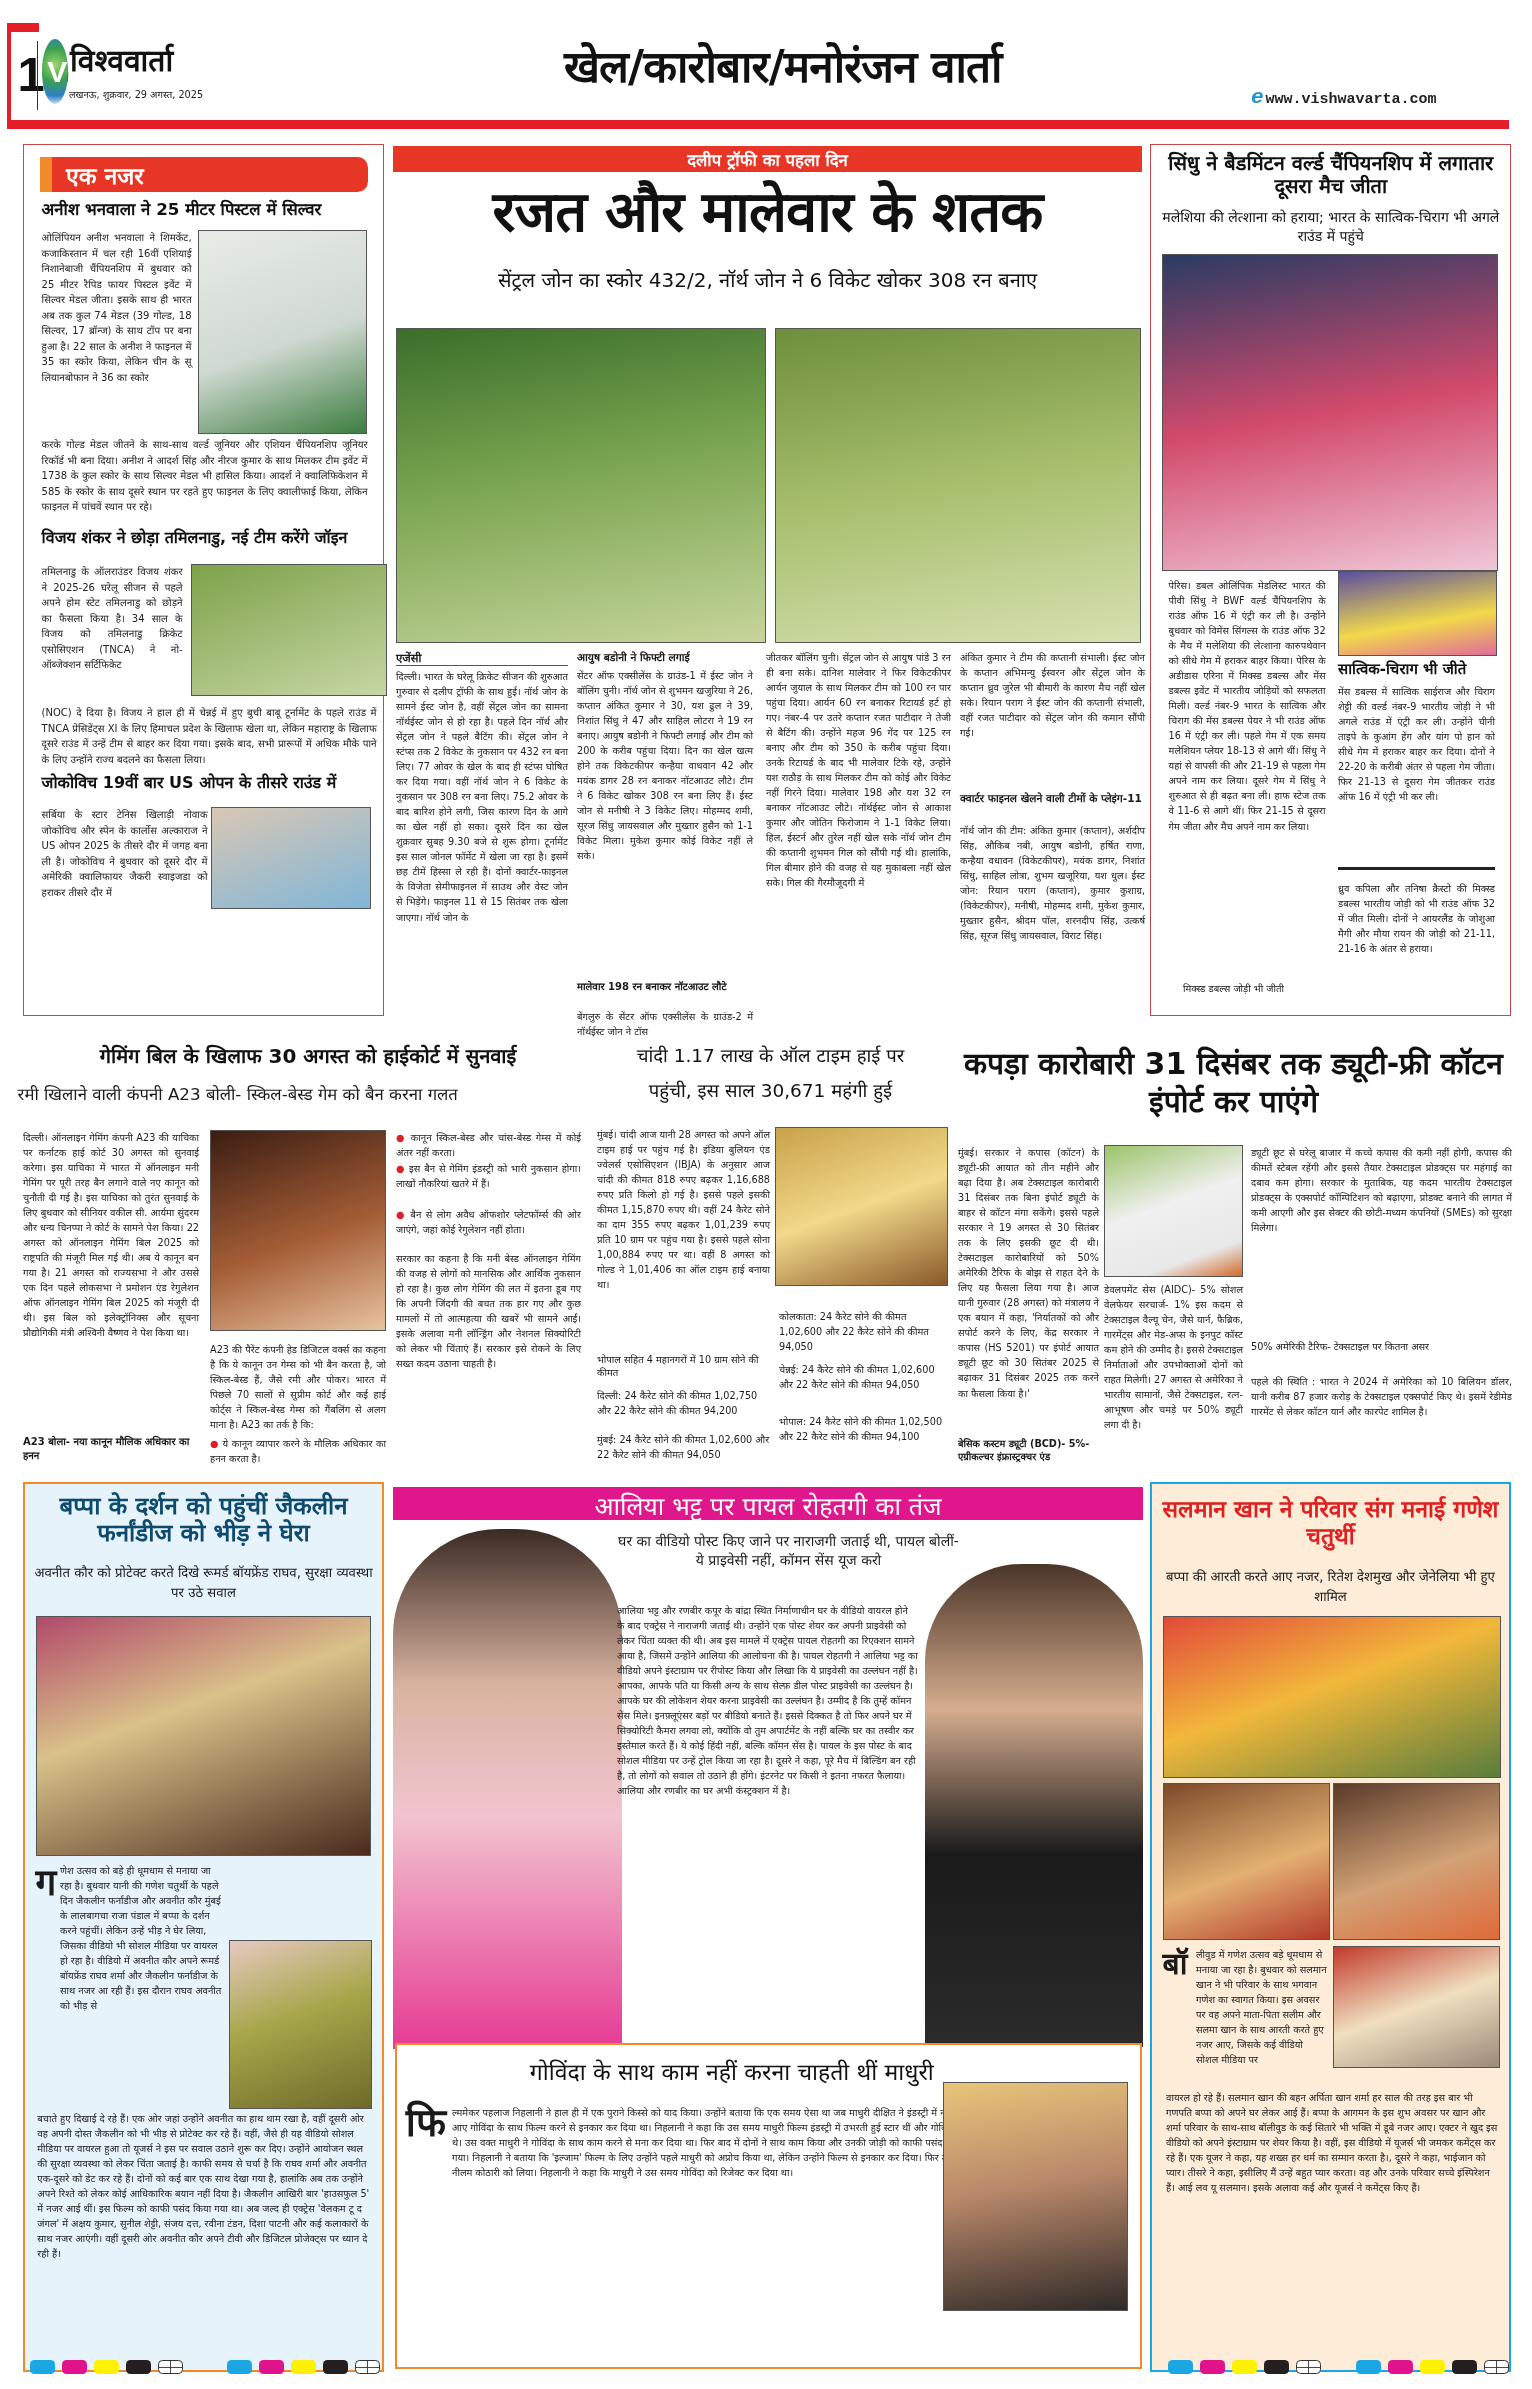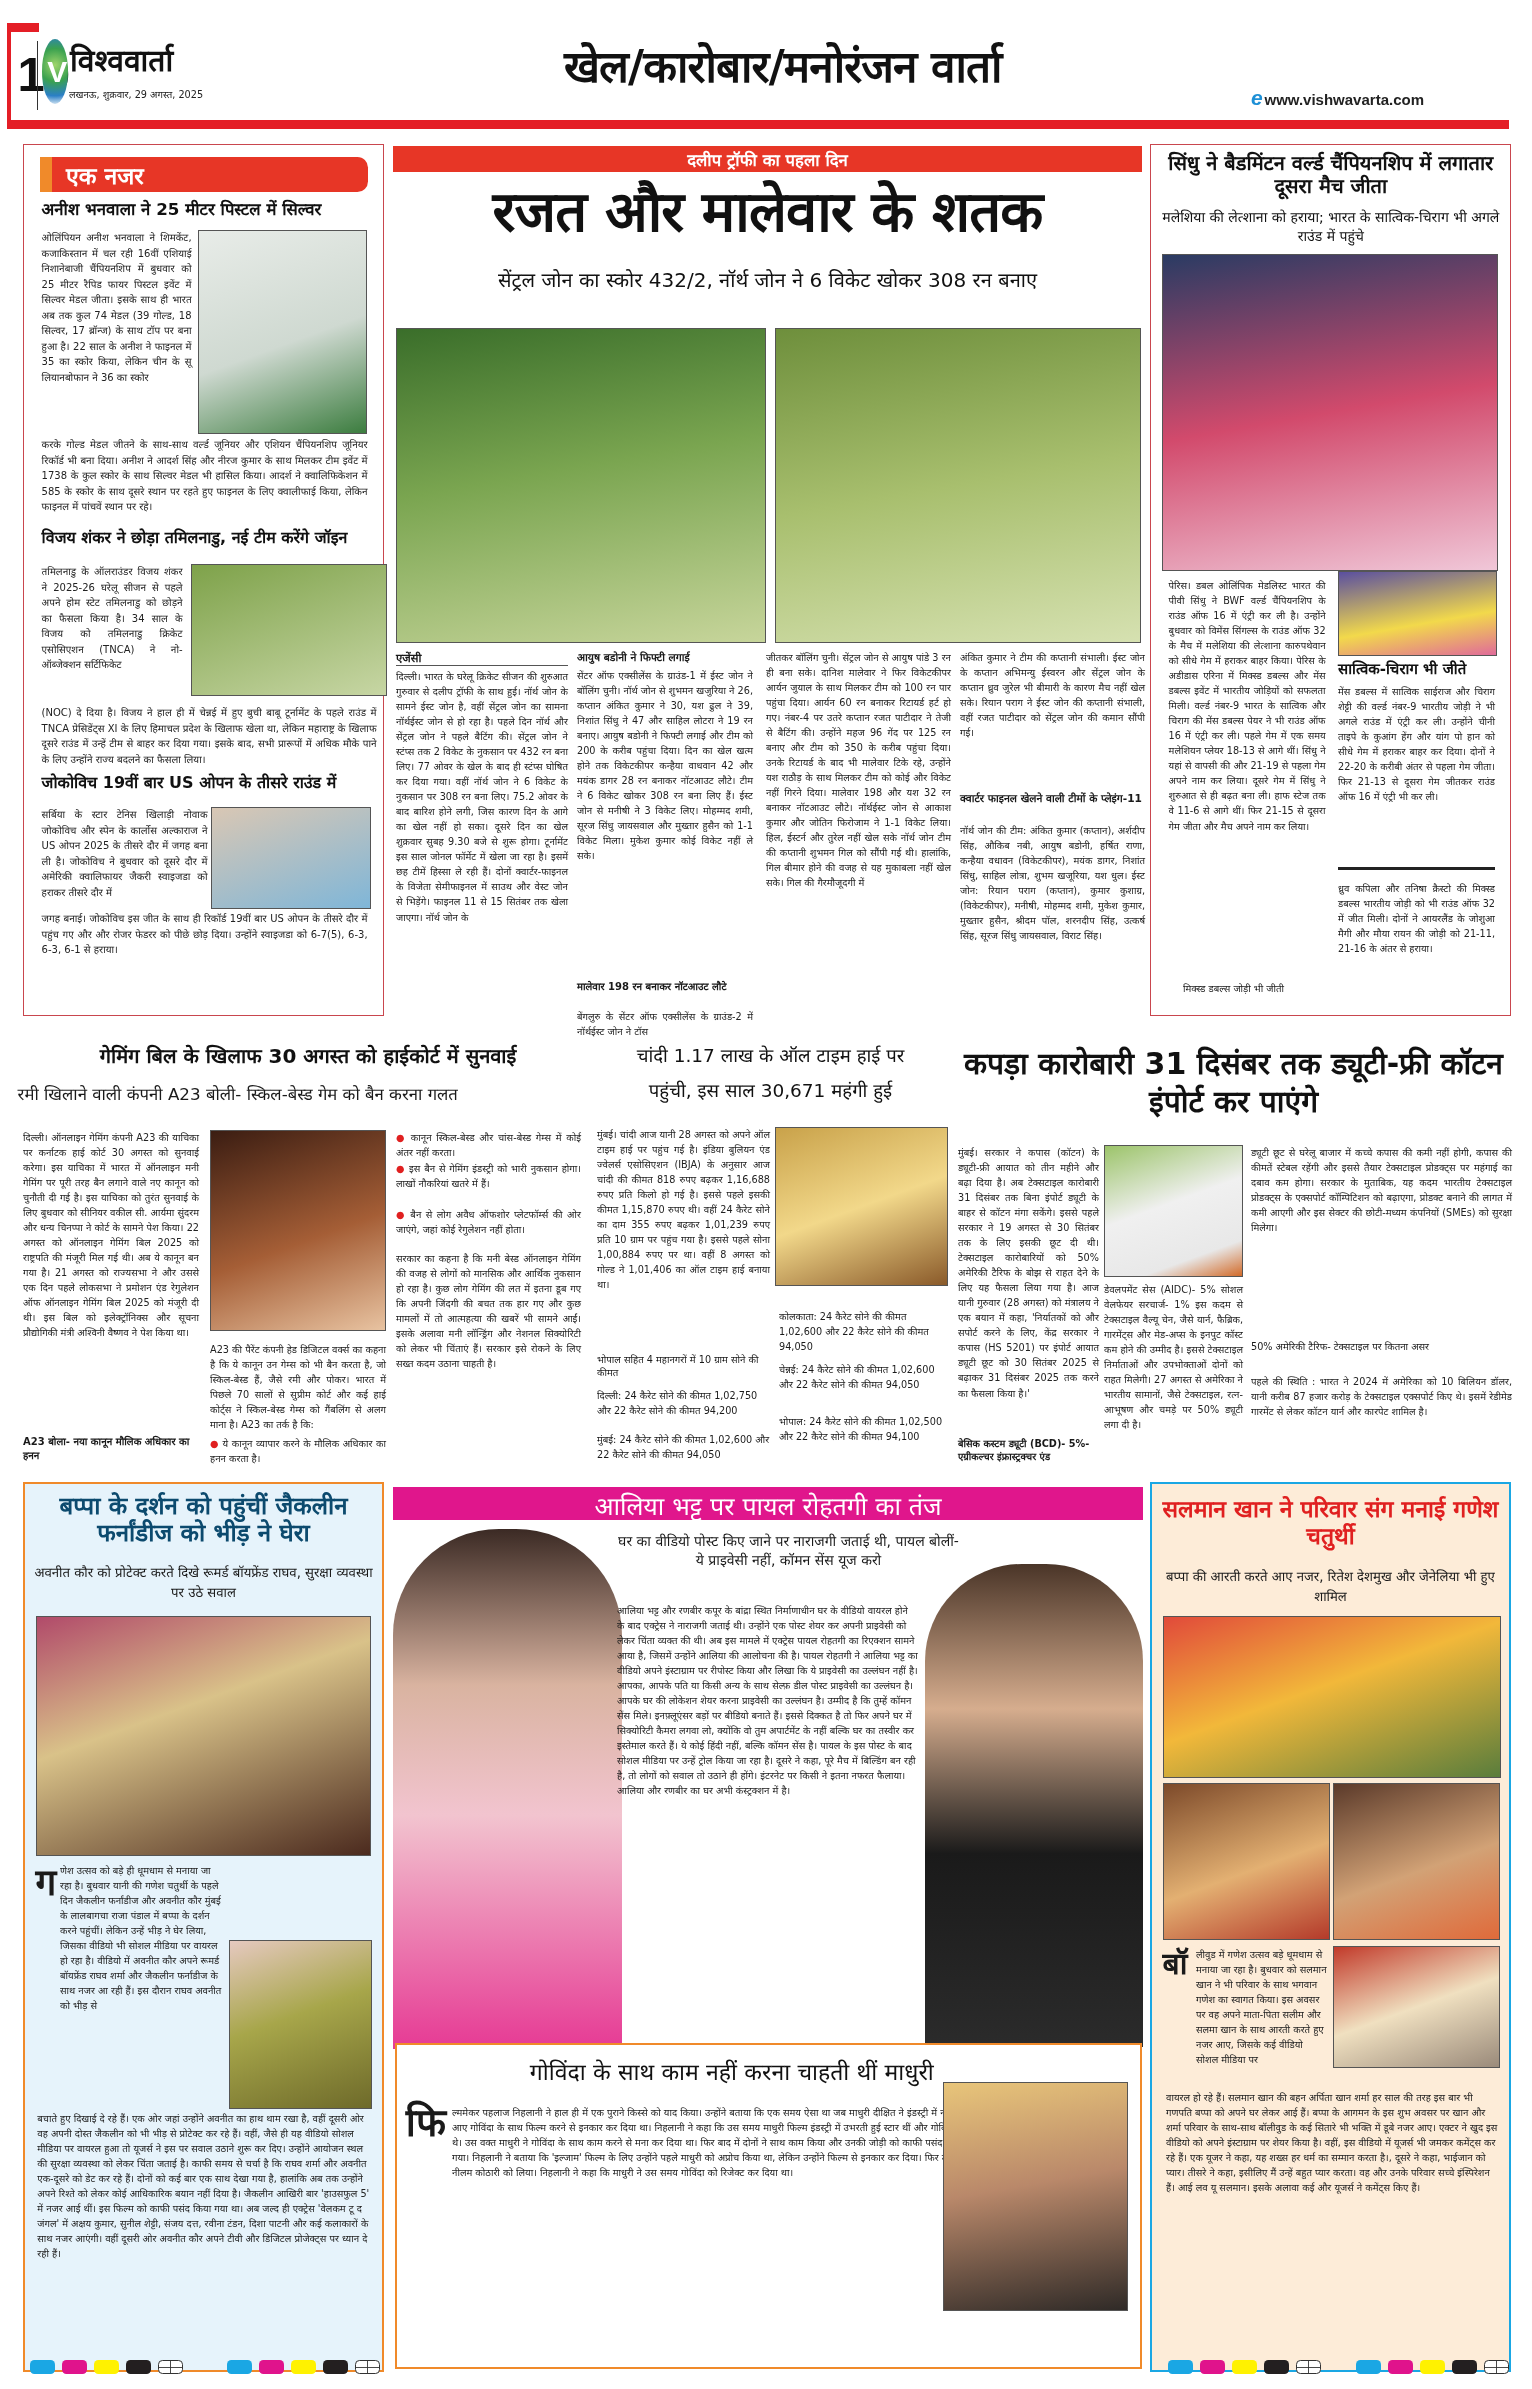--- a/index.html
+++ b/index.html
@@ -8,21 +8,21 @@
 .masthead-top{left:7px;top:23px;width:32px;height:8.8px;background:#e41e26}
 .masthead-left{left:7px;top:23px;width:3.5px;height:106px;background:#e41e26}
 .masthead-bar{left:7px;top:120px;width:1502px;height:8.8px;background:#e41e26}
 .pageno{left:17.6px;top:46px;font-family:"Liberation Sans",sans-serif;font-size:49px;font-weight:bold;letter-spacing:-1.8px;color:#111}
 .sepline{left:37px;top:41px;width:0.9px;height:69px;background:#333}
 .logo{left:42px;top:39px;width:26.4px;height:65px;border-radius:50%;background:radial-gradient(circle at 50% 40%,#9fd56b 0,#3aa14f 40%,#2b7fc6 75%,#f4f8fb 100%)}
 .logo span{position:absolute;left:5.3px;top:16px;font-size:30px;font-weight:bold;color:#fff;font-family:"Liberation Sans",sans-serif}
 .brand{left:70px;top:39px;font-size:30px;font-weight:bold;color:#111}
 .dateline{left:69px;top:88px;font-size:9.7px;color:#222}
 .section-title{left:564px;top:35px;font-size:44px;font-weight:bold;color:#111;letter-spacing:-0.9px}
-.website{left:1251px;top:86px;font-family:Liberation Sans, sans-serif;font-size:15px;font-weight:bold;color:#222}
+.website{left:1251px;top:86px;font-family:Liberation Mono, monospace;font-size:15px;font-weight:bold;color:#222}
 .website .e{color:#1e90d6;font-size:21px;font-style:italic;margin-right:1.8px}
 .box{border:1.8px solid #c9464e}
 .hd{font-weight:bold;color:#111;line-height:1.15}
 .txt{font-size:10px;line-height:1.55;color:#222;text-align:justify}
 .img{background:linear-gradient(135deg,#6b8e4e,#b8c79a);border:0.9px solid #555}
 .tag{background:#e73626;color:#fff;font-weight:bold}
 .colorbar{display:flex;gap:7px}
 .colorbar i{display:block;width:25px;height:14px;border-radius:4.4px}
 .colorbar i.reg{border:0.9px solid #333;background:linear-gradient(#333,#333) 50% 50%/0.9px 100% no-repeat,linear-gradient(#333,#333) 50% 50%/100% 0.9px no-repeat,#fff}
 .bullet::before{content:"● ";color:#e02020}
@@ -49,21 +49,20 @@
   <div class="abs txt" style="left:17.6px;top:85px;width:150px">ओलिंपियन अनीश भनवाला ने शिमकेंट, कजाकिस्तान में चल रही 16वीं एशियाई निशानेबाजी चैंपियनशिप में बुधवार को 25 मीटर रैपिड फायर पिस्टल इवेंट में सिल्वर मेडल जीता। इसके साथ ही भारत अब तक कुल 74 मेडल (39 गोल्ड, 18 सिल्वर, 17 ब्रॉन्ज) के साथ टॉप पर बना हुआ है। 22 साल के अनीश ने फाइनल में 35 का स्कोर किया, लेकिन चीन के सू लियानबोफान ने 36 का स्कोर</div>
   <div class="abs img" style="left:174px;top:85px;width:169px;height:204px;background:linear-gradient(160deg,#e8ece8 0,#cfd9d1 55%,#3c7d3f 100%)"></div>
   <div class="abs txt" style="left:17.6px;top:292px;width:326px">करके गोल्ड मेडल जीतने के साथ-साथ वर्ल्ड जूनियर और एशियन चैंपियनशिप जूनियर रिकॉर्ड भी बना दिया। अनीश ने आदर्श सिंह और नीरज कुमार के साथ मिलकर टीम इवेंट में 1738 के कुल स्कोर के साथ सिल्वर मेडल भी हासिल किया। आदर्श ने क्वालिफिकेशन में 585 के स्कोर के साथ दूसरे स्थान पर रहते हुए फाइनल के लिए क्वालीफाई किया, लेकिन फाइनल में पांचवें स्थान पर रहे।</div>
   <div class="abs hd" style="left:17.6px;top:384px;width:335px;font-size:16px">विजय शंकर ने छोड़ा तमिलनाडु, नई टीम करेंगे जॉइन</div>
   <div class="abs txt" style="left:17.6px;top:419px;width:141px">तमिलनाडु के ऑलराउंडर विजय शंकर ने 2025-26 घरेलू सीजन से पहले अपने होम स्टेट तमिलनाडु को छोड़ने का फैसला किया है। 34 साल के विजय को तमिलनाडु क्रिकेट एसोसिएशन (TNCA) ने नो-ऑब्जेक्शन सर्टिफिकेट</div>
   <div class="abs img" style="left:167px;top:419px;width:196px;height:132px;background:linear-gradient(160deg,#7ea24a,#c7d6a4)"></div>
   <div class="abs txt" style="left:17.6px;top:560px;width:335px">(NOC) दे दिया है। विजय ने हाल ही में चेन्नई में हुए बुची बाबू टूर्नामेंट के पहले राउंड में TNCA प्रेसिडेंट्स XI के लिए हिमाचल प्रदेश के खिलाफ खेला था, लेकिन महाराष्ट्र के खिलाफ दूसरे राउंड में उन्हें टीम से बाहर कर दिया गया। इसके बाद, सभी प्रारूपों में अधिक मौके पाने के लिए उन्होंने राज्य बदलने का फैसला लिया।</div>
   <div class="abs hd" style="left:17.6px;top:629px;width:335px;font-size:16px">जोकोविच 19वीं बार US ओपन के तीसरे राउंड में</div>
   <div class="abs txt" style="left:17.6px;top:662px;width:166px">सर्बिया के स्टार टेनिस खिलाड़ी नोवाक जोकोविच और स्पेन के कार्लोस अल्काराज ने US ओपन 2025 के तीसरे दौर में जगह बना ली है। जोकोविच ने बुधवार को दूसरे दौर में अमेरिकी क्वालिफायर जैकरी स्वाइजडा को हराकर तीसरे दौर में</div>
   <div class="abs img" style="left:187px;top:662px;width:160px;height:102px;background:linear-gradient(160deg,#d9c7b4,#7fb6d8)"></div>
-  <div class="abs txt" style="left:17.6px;top:766px;width:326px">जगह बनाई। जोकोविच इस जीत के साथ ही रिकॉर्ड 19वीं बार US ओपन के तीसरे दौर में पहुंच गए और और रोजर फेडरर को पीछे छोड़ दिया। उन्होंने स्वाइजडा को 6-7(5), 6-3, 6-3, 6-1 से हराया।</div>
 </div>
 
 <div class="abs tag" style="left:393px;top:146px;width:749px;height:26.4px;font-size:16.7px;text-align:center;padding-top:1.8px">दलीप ट्रॉफी का पहला दिन</div>
 <div class="abs hd" style="left:393px;top:180px;width:749px;font-size:56px;text-align:center;letter-spacing:-0.9px">रजत और मालेवार के शतक</div>
 <div class="abs" style="left:393px;top:266px;width:749px;font-size:20px;text-align:center;color:#111">सेंट्रल जोन का स्कोर 432/2, नॉर्थ जोन ने 6 विकेट खोकर 308 रन बनाए</div>
 <div class="abs img" style="left:396px;top:328px;width:370px;height:315px;background:linear-gradient(170deg,#3a6e2a 0,#7aa550 45%,#c7d59b 100%)"></div>
 <div class="abs img" style="left:775px;top:328px;width:366px;height:315px;background:linear-gradient(170deg,#6e8f3c 0,#a8bf6e 50%,#d6e1b1 100%)"></div>
 <div class="abs" style="left:396px;top:650px;width:172px;font-size:11.4px;font-weight:bold;border-bottom:0.9px solid #555">एजेंसी</div>
 <div class="abs txt" style="left:396px;top:669px;width:172px;font-size:9.7px">दिल्ली। भारत के घरेलू क्रिकेट सीजन की शुरुआत गुरुवार से दलीप ट्रॉफी के साथ हुई। नॉर्थ जोन के सामने ईस्ट जोन है, वहीं सेंट्रल जोन का सामना नॉर्थईस्ट जोन से हो रहा है। पहले दिन नॉर्थ और सेंट्रल जोन ने पहले बैटिंग की। सेंट्रल जोन ने स्टंप्स तक 2 विकेट के नुकसान पर 432 रन बना लिए। 77 ओवर के खेल के बाद ही स्टंप्स घोषित कर दिया गया। वहीं नॉर्थ जोन ने 6 विकेट के नुकसान पर 308 रन बना लिए। 75.2 ओवर के बाद बारिश होने लगी, जिस कारण दिन के आगे का खेल नहीं हो सका। दूसरे दिन का खेल शुक्रवार सुबह 9.30 बजे से शुरू होगा। टूर्नामेंट इस साल जोनल फॉर्मेट में खेला जा रहा है। इसमें छह टीमें हिस्सा ले रही हैं। दोनों क्वार्टर-फाइनल के विजेता सेमीफाइनल में साउथ और वेस्ट जोन से भिड़ेंगे। फाइनल 11 से 15 सितंबर तक खेला जाएगा। नॉर्थ जोन के</div>
 <div class="abs" style="left:577px;top:650px;width:176px;font-size:10.6px;font-weight:bold">आयुष बडोनी ने फिफ्टी लगाई</div>

